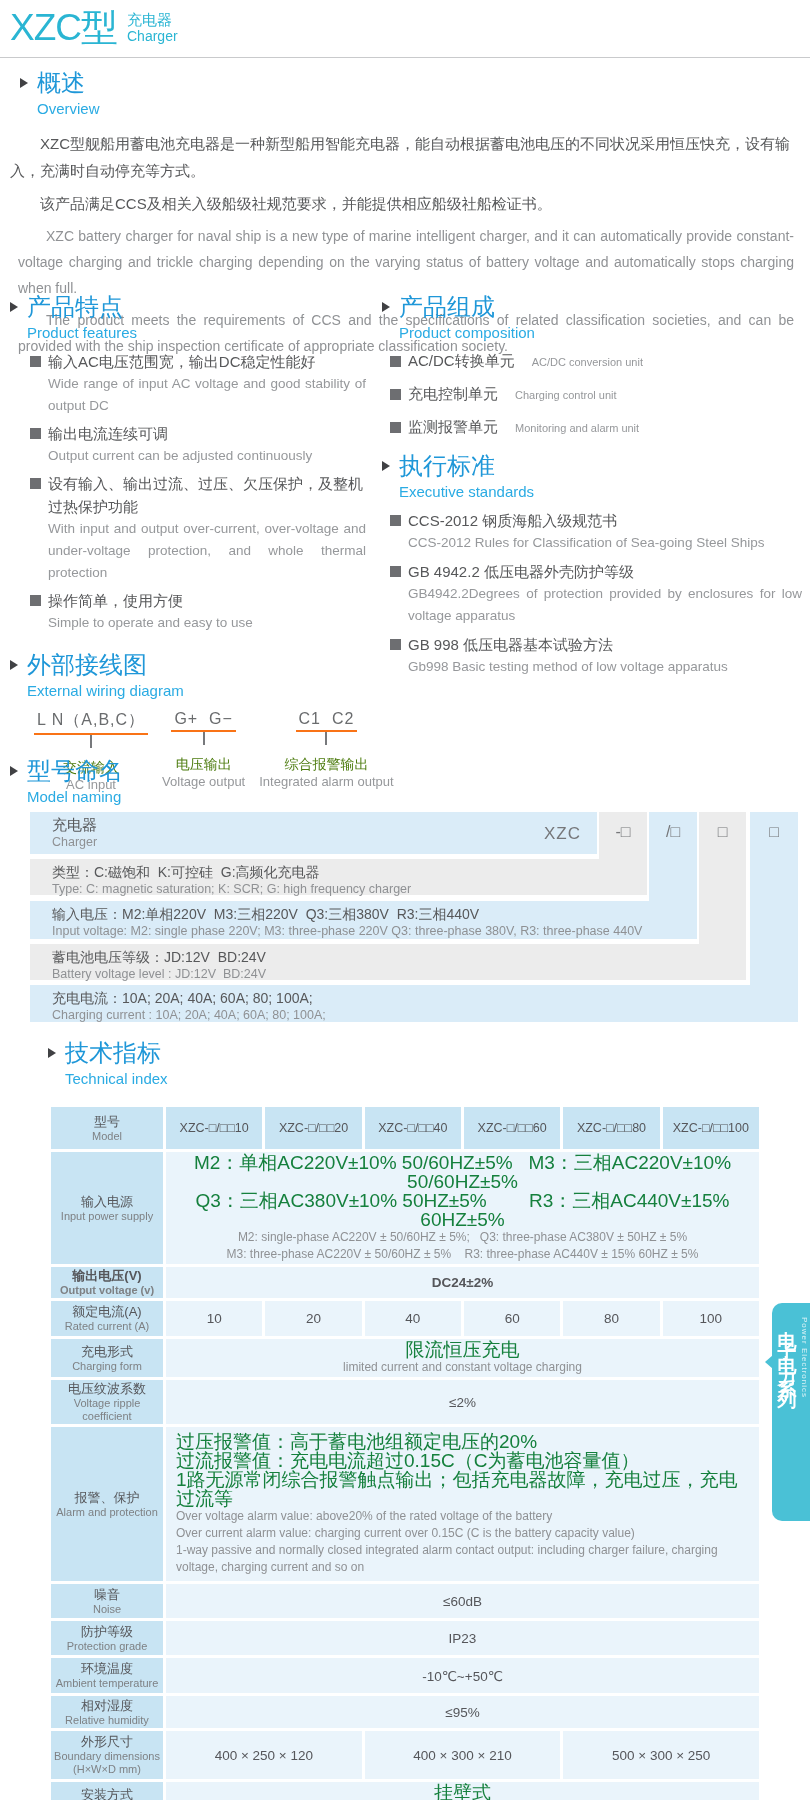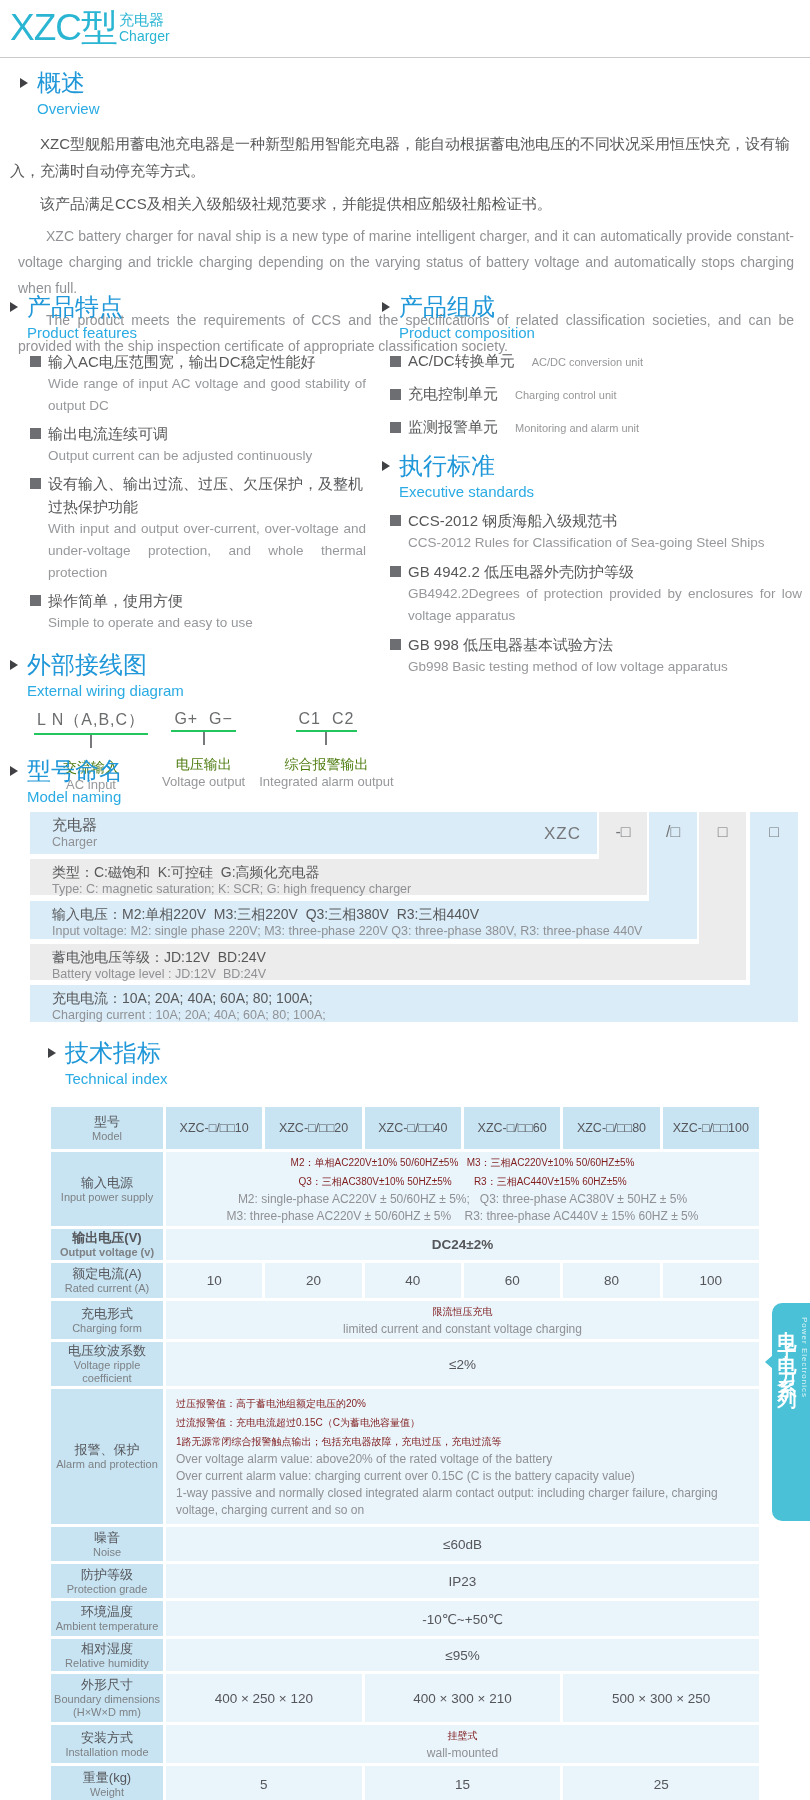--- a/index.html
+++ b/index.html
@@ -3,21 +3,21 @@
 <meta charset="utf-8">
 <style>
   html,body{margin:0;padding:0;}
   body{
     width:810px;height:1800px;position:relative;background:#ffffff;overflow:hidden;
     font-family:"Liberation Sans","DejaVu Sans",sans-serif;
     -webkit-font-smoothing:antialiased;
   }
   .abs{position:absolute;}
   
-  .hdr{top:8px;left:10px;display:flex;align-items:flex-start;gap:2px;}
+  .hdr{top:8px;left:10px;display:flex;align-items:flex-start;gap:10px;}
   .hdr-model{font-size:37px;line-height:40px;color:#2ab5d3;letter-spacing:-1px;}
   .hdr-sub{display:flex;flex-direction:column;color:#2ab5d3;margin-top:3px;}
   .hdr-sub .zh{font-size:15px;line-height:17px;}
   .hdr-sub .en{font-size:14px;line-height:16px;}
   .rule{top:57px;left:0;width:810px;border-top:1px solid #c9cacc;}
   
   .sec-row{display:flex;align-items:center;gap:9px;}
   .tri{width:0;height:0;border-left:8px solid #404144;border-top:5px solid transparent;border-bottom:5px solid transparent;flex:none;}
   .sec-zh{font-size:24px;color:#1f97d8;line-height:30px;}
   .sec-en{font-size:15px;color:#2aabe3;line-height:18px;margin:2px 0 0 17px;}
@@ -41,21 +41,21 @@
   .comp .zh{font-size:15px;color:#57585a;}
   .comp .en{font-size:11px;color:#96989b;margin-left:10px;}
   .std-head{margin-top:14px;}
   .std-list{margin:8px 0 0 8px;}
   .std{margin-bottom:6px;}
   .std .en{font-size:13.5px;color:#96989b;line-height:22px;margin-left:18px;text-align:justify;}
   
   .wiring{margin-top:16px;}
   .wire-row{display:flex;align-items:flex-start;margin:10px 0 0 24px;}
   .wgroup{display:flex;flex-direction:column;align-items:center;margin-right:14px;}
-  .terminals{font-size:16px;color:#6a6c6e;border-bottom:2px solid #22c55e;padding:0 3px 2px;letter-spacing:1px;white-space:pre;}
+  .terminals{font-size:16px;color:#6a6c6e;border-bottom:2px solid #f97316;padding:0 3px 2px;letter-spacing:1px;white-space:pre;}
   .tick{width:2px;height:13px;background:#77797c;}
   .wlabel-zh{font-size:14px;color:#4d7c0f;line-height:18px;margin-top:10px;white-space:nowrap;}
   .wlabel-en{font-size:13px;color:#96989b;line-height:17px;white-space:nowrap;}
   
   .naming-head{top:756px;left:10px;}
   .nd{top:812px;left:30px;width:770px;height:210px;}
   .nd-band{position:absolute;left:0;box-sizing:border-box;padding:4px 0 0 22px;}
   .nd-r1{top:0;height:42px;width:567px;background:#daecf8;}
   .nd-r2{top:47px;height:36px;width:617px;background:#ececec;}
   .nd-r3{top:89px;height:38px;width:667px;background:#daecf8;}
@@ -73,21 +73,21 @@
   
   .tech-head{top:1038px;left:48px;}
   .tech-table{top:1104px;left:48px;}
   table{border-collapse:separate;border-spacing:3px;table-layout:fixed;width:714px;}
   td{overflow:hidden;vertical-align:middle;box-sizing:border-box;}
   .lbl{background:#c8e4f3;text-align:center;}
   .lbl .zh{font-size:13px;color:#55565a;line-height:16px;}
   .lbl .en{font-size:11px;color:#7e8184;line-height:13px;}
   .hcell{background:#c8e4f3;font-size:12.5px;color:#55565a;text-align:center;}
   .dcell{background:#eaf4fb;text-align:center;font-size:13.5px;color:#55565a;}
-  .dcell .zh{font-size:10px;color:#7f1d1d;line-height:19px;white-space:pre-wrap;}
+  .dcell .zh{font-size:19px;color:#15803d;line-height:19px;white-space:pre-wrap;}
   .dcell .en{font-size:12px;color:#8f9194;line-height:17px;white-space:pre-wrap;}
   .cell-left{text-align:left;padding:5px 10px;}
   .tr-head{height:42px;}.tr-input{height:74px;}.tr-vout{height:29px;font-weight:bold;}.tr-rated{height:35px;}
   .tr-form{height:34px;}.tr-ripple{height:32px;}.tr-alarm{height:134px;}.tr-noise{height:34px;}
   .tr-prot{height:34px;}.tr-amb{height:35px;padding-left:37px;}.tr-hum{height:32px;}.tr-dim{height:48px;padding-left:25px;}
   .tr-inst{height:34px;}.tr-wt{height:36px;}
   
   .side-tab{top:1303px;right:0;width:38px;height:218px;background:#4ac1d6;border-radius:10px 0 0 10px;}
   .side-tab::before{content:"";position:absolute;left:-7px;top:52px;width:0;height:0;
     border-top:7px solid transparent;border-bottom:7px solid transparent;border-right:8px solid #4ac1d6;}

